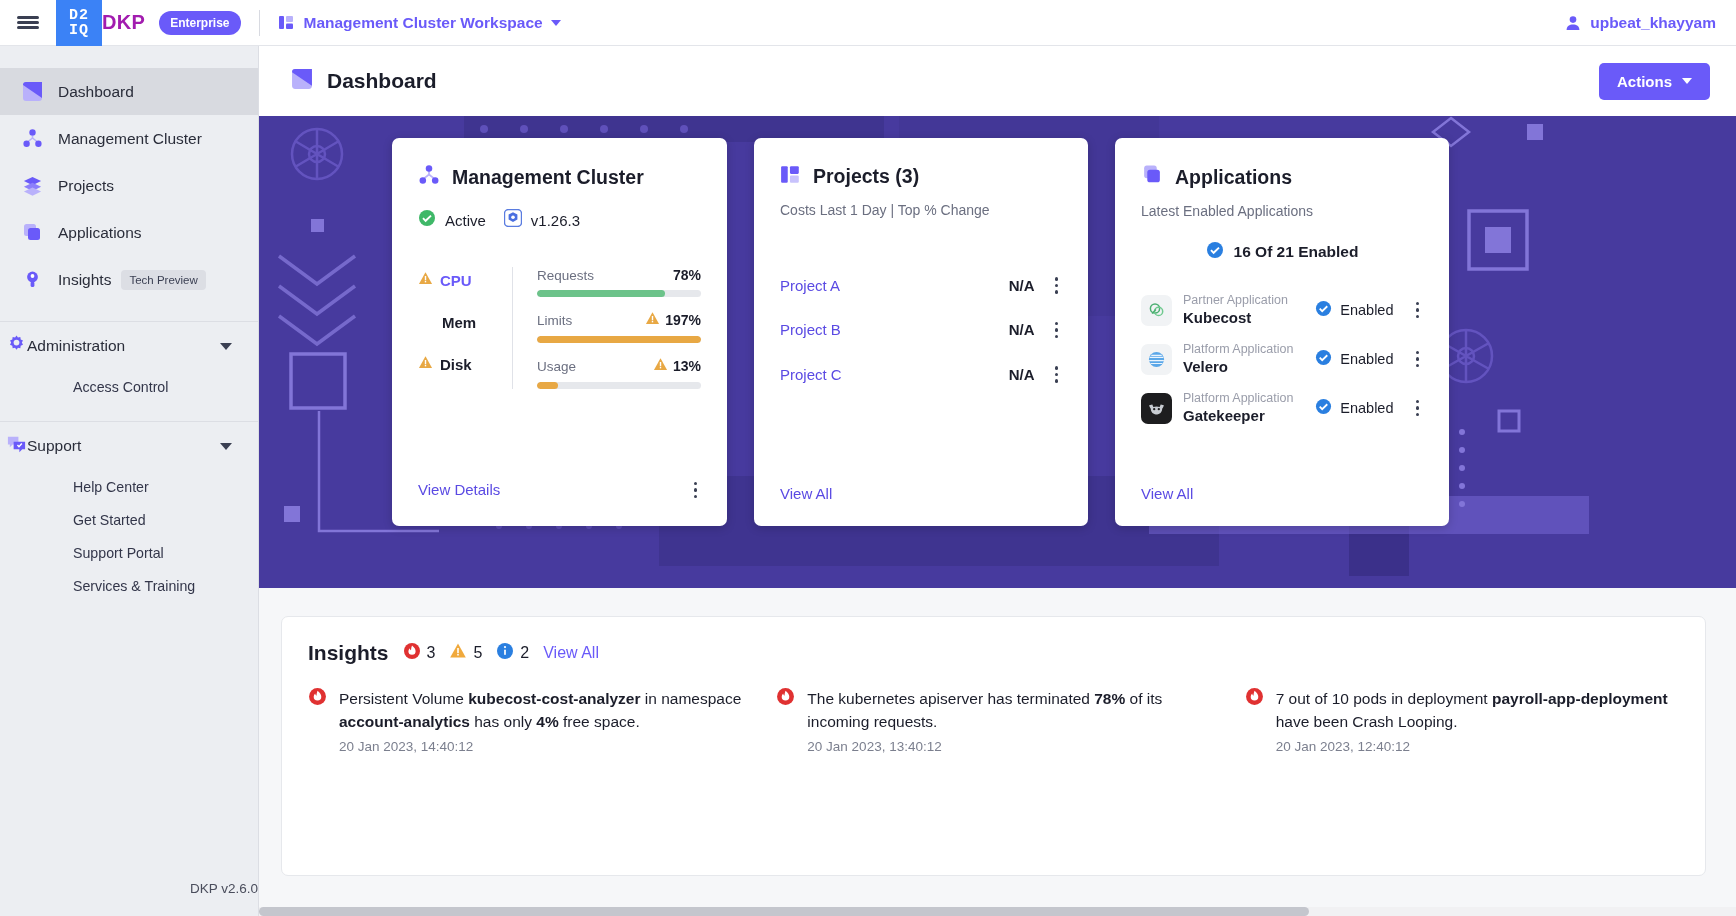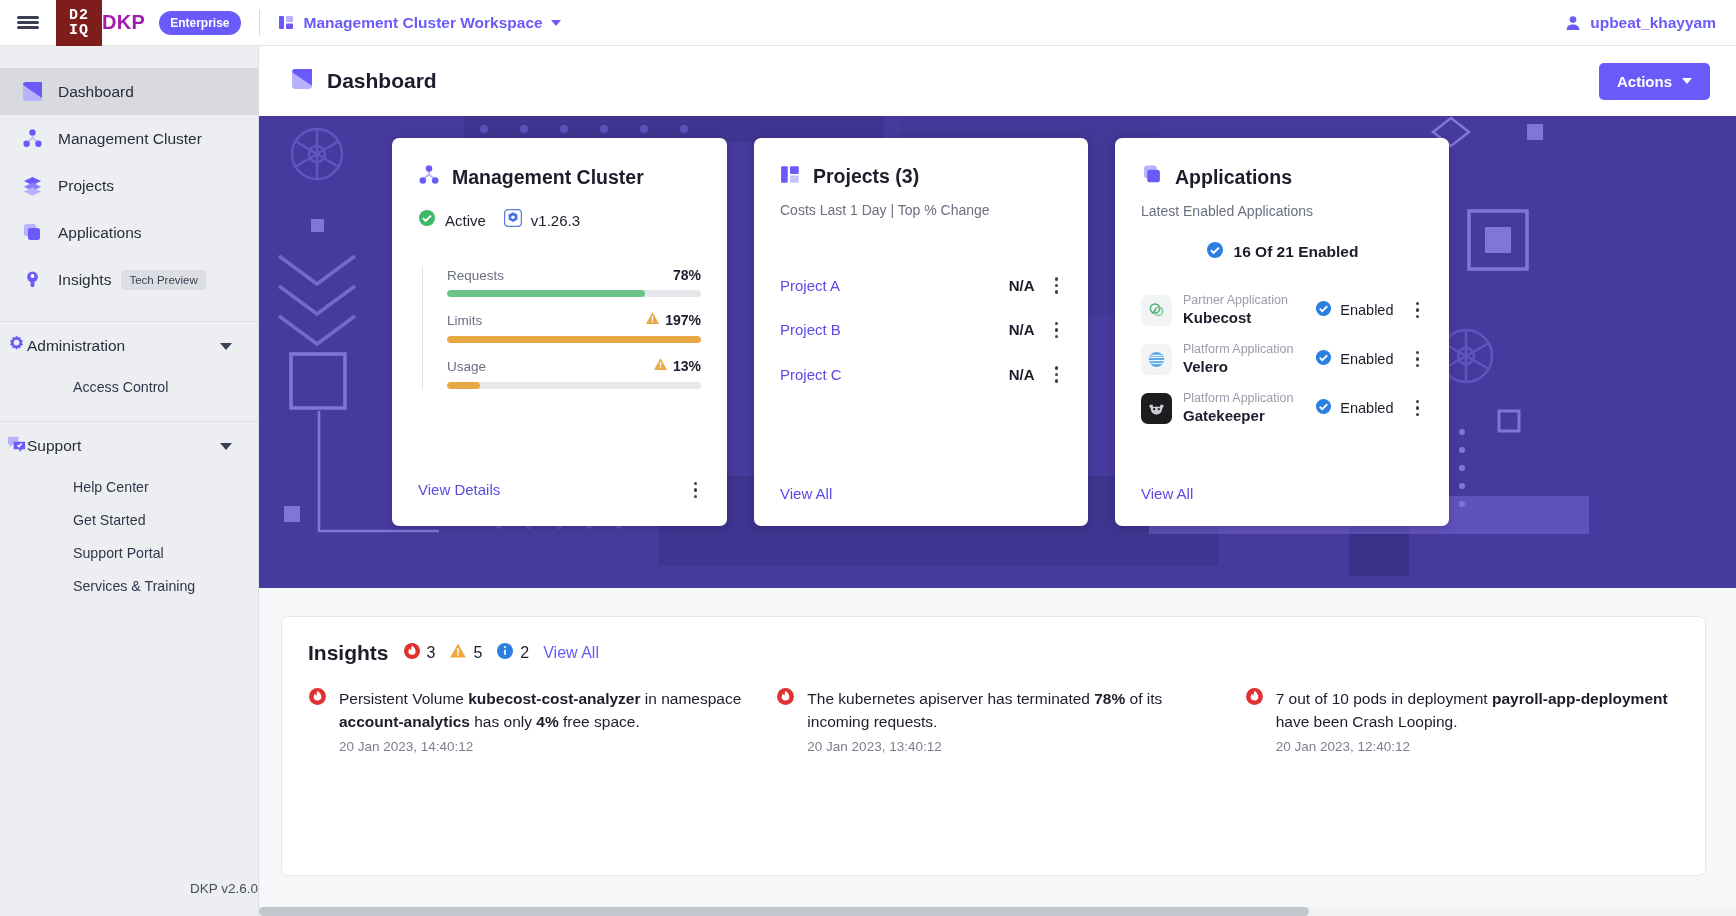--- a/index.html
+++ b/index.html
@@ -13,21 +13,21 @@
 
   
   .topbar {
     position: absolute; top: 0; left: 0; width: 1736px; height: 46px;
     background: #ffffff; border-bottom: 1px solid #e3e5ea;
     display: flex; align-items: center; z-index: 30;
   }
   .hamburger { width: 56px; display:flex; align-items:center; justify-content:center; cursor:pointer; }
   .hamburger span { display:block; width:22px; height:2.4px; background:#3a3f52; margin:2.6px 0; border-radius:2px;}
   .logo-box {
-    width: 46px; height: 46px; background:#7f1d1d; color:#fff;
+    width: 46px; height: 46px; background:#3b82f6; color:#fff;
     display:flex; flex-direction:column; align-items:center; justify-content:center;
     font-family:"Liberation Mono", monospace; font-weight:bold; font-size:15px; line-height:15px;
     letter-spacing:1px;
   }
   .brand { font-size:20px; font-weight:bold; color:#a21caf; letter-spacing:.3px;}
   .ent-badge {
     margin-left:14px; background:#6a5af9; color:#fff; font-size:12px; font-weight:bold;
     padding:5px 11px; border-radius:13px;
   }
   .vdiv { width:1px; height:26px; background:#d8dae1; margin-left:18px; }
@@ -373,20 +373,45 @@
             <svg width="18" height="18" viewBox="0 0 18 18">
               <rect x="0.5" y="0.5" width="17" height="17" rx="4" fill="none" stroke="#5a7ce0" stroke-width="1.4"></rect>
               <path d="M9 3.2l4.4 2.4v5l-4.4 2.4-4.4-2.4v-5z" fill="#4a6fe0"></path>
               <circle cx="9" cy="8.3" r="1.8" fill="#fff"></circle>
             </svg>
           </span>
           <span class="k8s-ver">v1.26.3</span>
         </div>
 
         <div class="metrics">
+          <div class="metric-keys">
+            <div class="mkey sel">
+              <span class="warn">
+                <svg width="15" height="15" viewBox="0 0 16 16">
+                    <path d="M8 1.4l7 12.4H1z" fill="#e8a844"></path>
+                    <rect x="7.25" y="5.3" width="1.5" height="4.6" fill="#fff"></rect>
+                    <rect x="7.25" y="10.6" width="1.5" height="1.5" fill="#fff"></rect>
+                  </svg>
+              </span>
+              <span>CPU</span>
+            </div>
+            <div class="mkey nowarn">
+              <span>Mem</span>
+            </div>
+            <div class="mkey">
+              <span class="warn">
+                <svg width="15" height="15" viewBox="0 0 16 16">
+                    <path d="M8 1.4l7 12.4H1z" fill="#e8a844"></path>
+                    <rect x="7.25" y="5.3" width="1.5" height="4.6" fill="#fff"></rect>
+                    <rect x="7.25" y="10.6" width="1.5" height="1.5" fill="#fff"></rect>
+                  </svg>
+              </span>
+              <span>Disk</span>
+            </div>
+          </div>
           <div class="metric-sep"></div>
           <div class="bars">
             <div class="bar-row">
               <div class="bl">
                 <span>Requests</span>
                 <span class="bv">78%</span>
               </div>
               <div class="track">
                 <div class="fill" id="fill0" style="width: 78%; background: rgb(108, 195, 138);"></div>
               </div>

